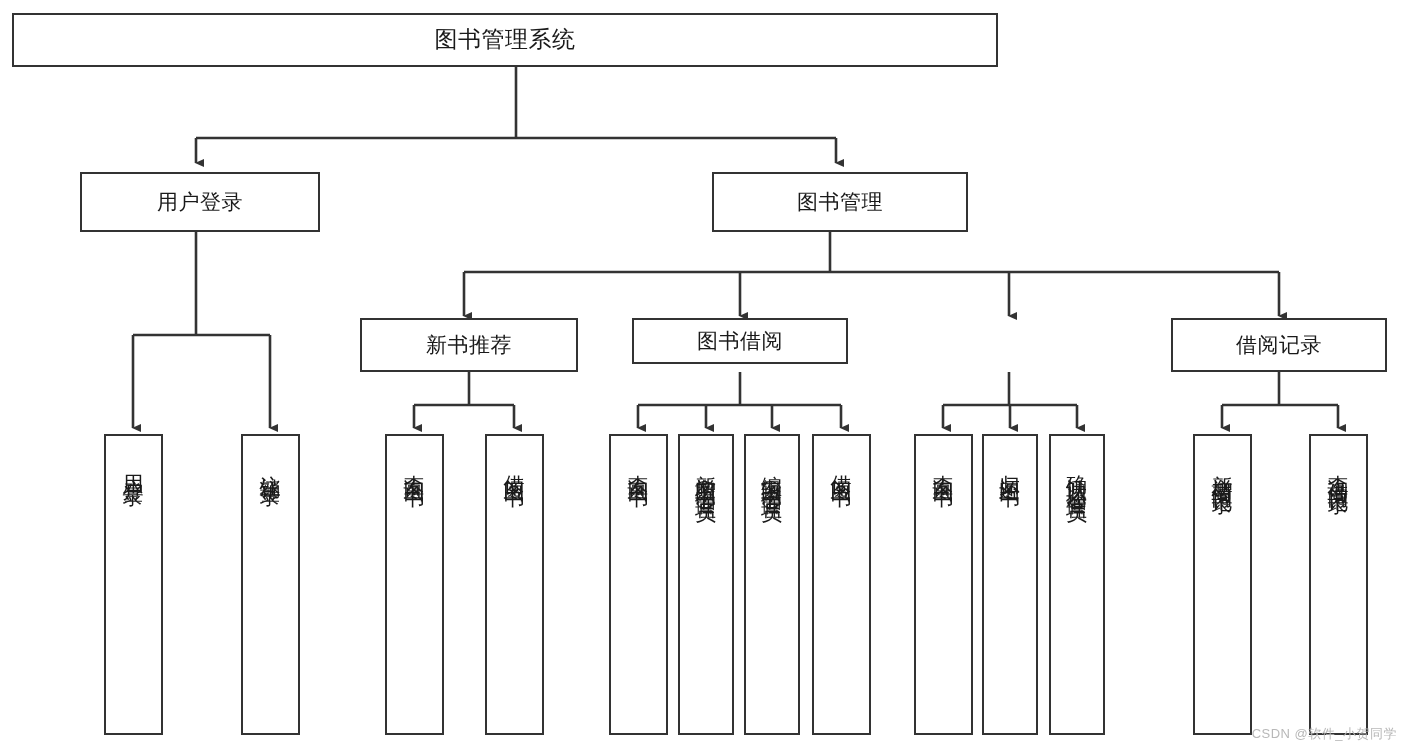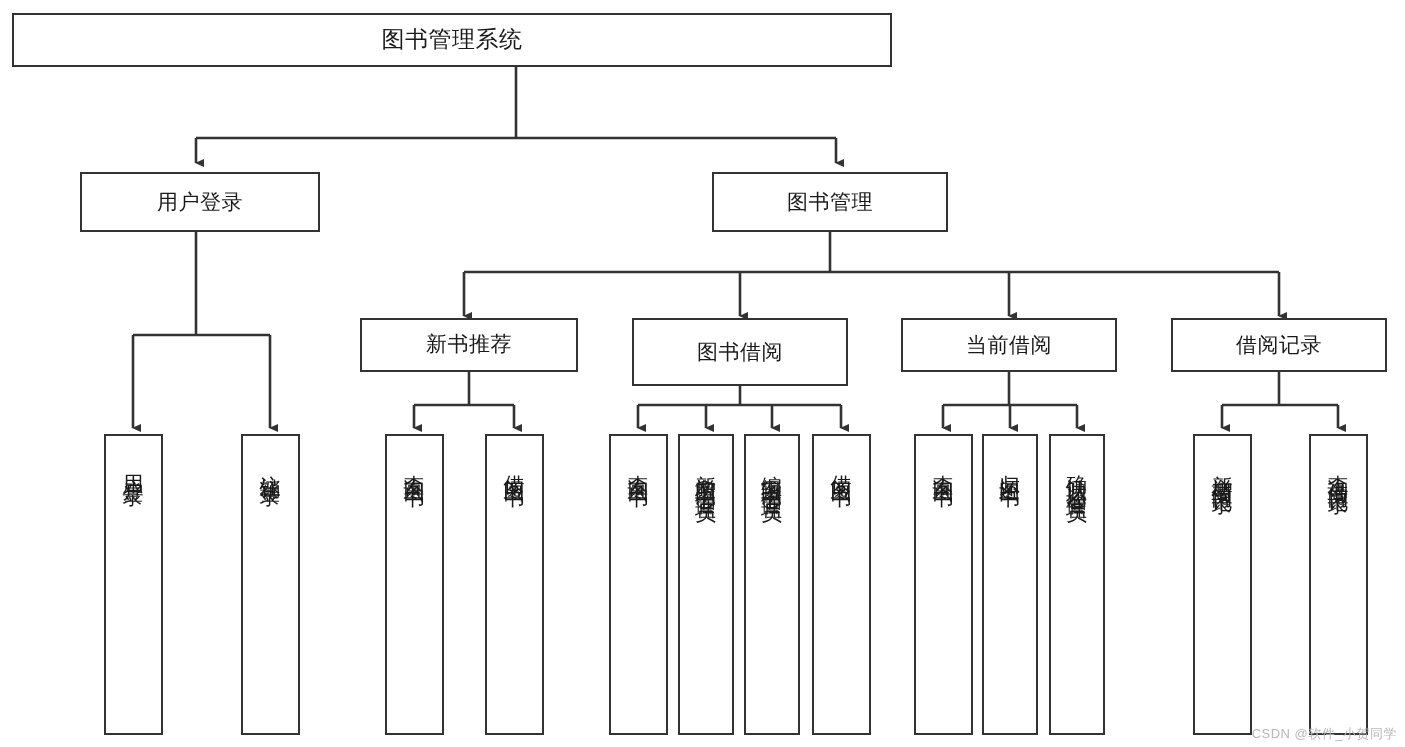--- a/index.html
+++ b/index.html
@@ -120,43 +120,40 @@
       <path d="M1010,405 L1010,428" marker-end="url(#arrow)"></path>
       <path d="M1077,405 L1077,428" marker-end="url(#arrow)"></path>
 
       <path d="M1279,372 L1279,405"></path>
       <path d="M1222,405 L1338,405"></path>
       <path d="M1222,405 L1222,428" marker-end="url(#arrow)"></path>
       <path d="M1338,405 L1338,428" marker-end="url(#arrow)"></path>
     </g>
   </svg>
 
-  <div class="node horiz" id="title-node" style="left:12px; top:13px; width:880px; height:54px;">
+  <div class="node horiz" id="title-node" style="left:12px; top:13px; width:986px; height:54px;">
     <span class="label">图书管理系统</span>
   </div>
 
   <div class="node horiz" style="left:80px; top:172px; width:240px; height:60px;">
     <span class="label">用户登录</span>
   </div>
 
-  <div class="node horiz" style="left:712px; top:172px; width:236px; height:60px;">
+  <div class="node horiz" style="left:712px; top:172px; width:256px; height:60px;">
     <span class="label">图书管理</span>
   </div>
 
-  <div class="node horiz" style="left:360px; top:318px; width:218px; height:54px;font-family:Liberation Serif, serif;">
+  <div class="node horiz" style="left:360px; top:318px; width:218px; height:54px;">
     <span class="label">新书推荐</span>
   </div>
 
-  <div class="node horiz" style="left:632px; top:318px; width:216px; height:68px;">
+  <div class="node horiz" style="left:632px; top:318px; width:216px; height:46px;">
     <span class="label">图书借阅</span>
   </div>
 
-  <div class="node horiz" style="left:901px; top:318px; width:216px; height:54px;">
-    <span class="label">当前借阅</span>
-  </div>
 
   <div class="node horiz" style="left:1171px; top:318px; width:216px; height:54px;align-items:center;">
     <span class="label">借阅记录</span>
   </div>
 
   <div class="node vert" style="left:104px; top:434px; width:59px; height:301px;">
     <span class="label">用户登录</span>
   </div>
 
   <div class="node vert" style="left:241px; top:434px; width:59px; height:301px;">

